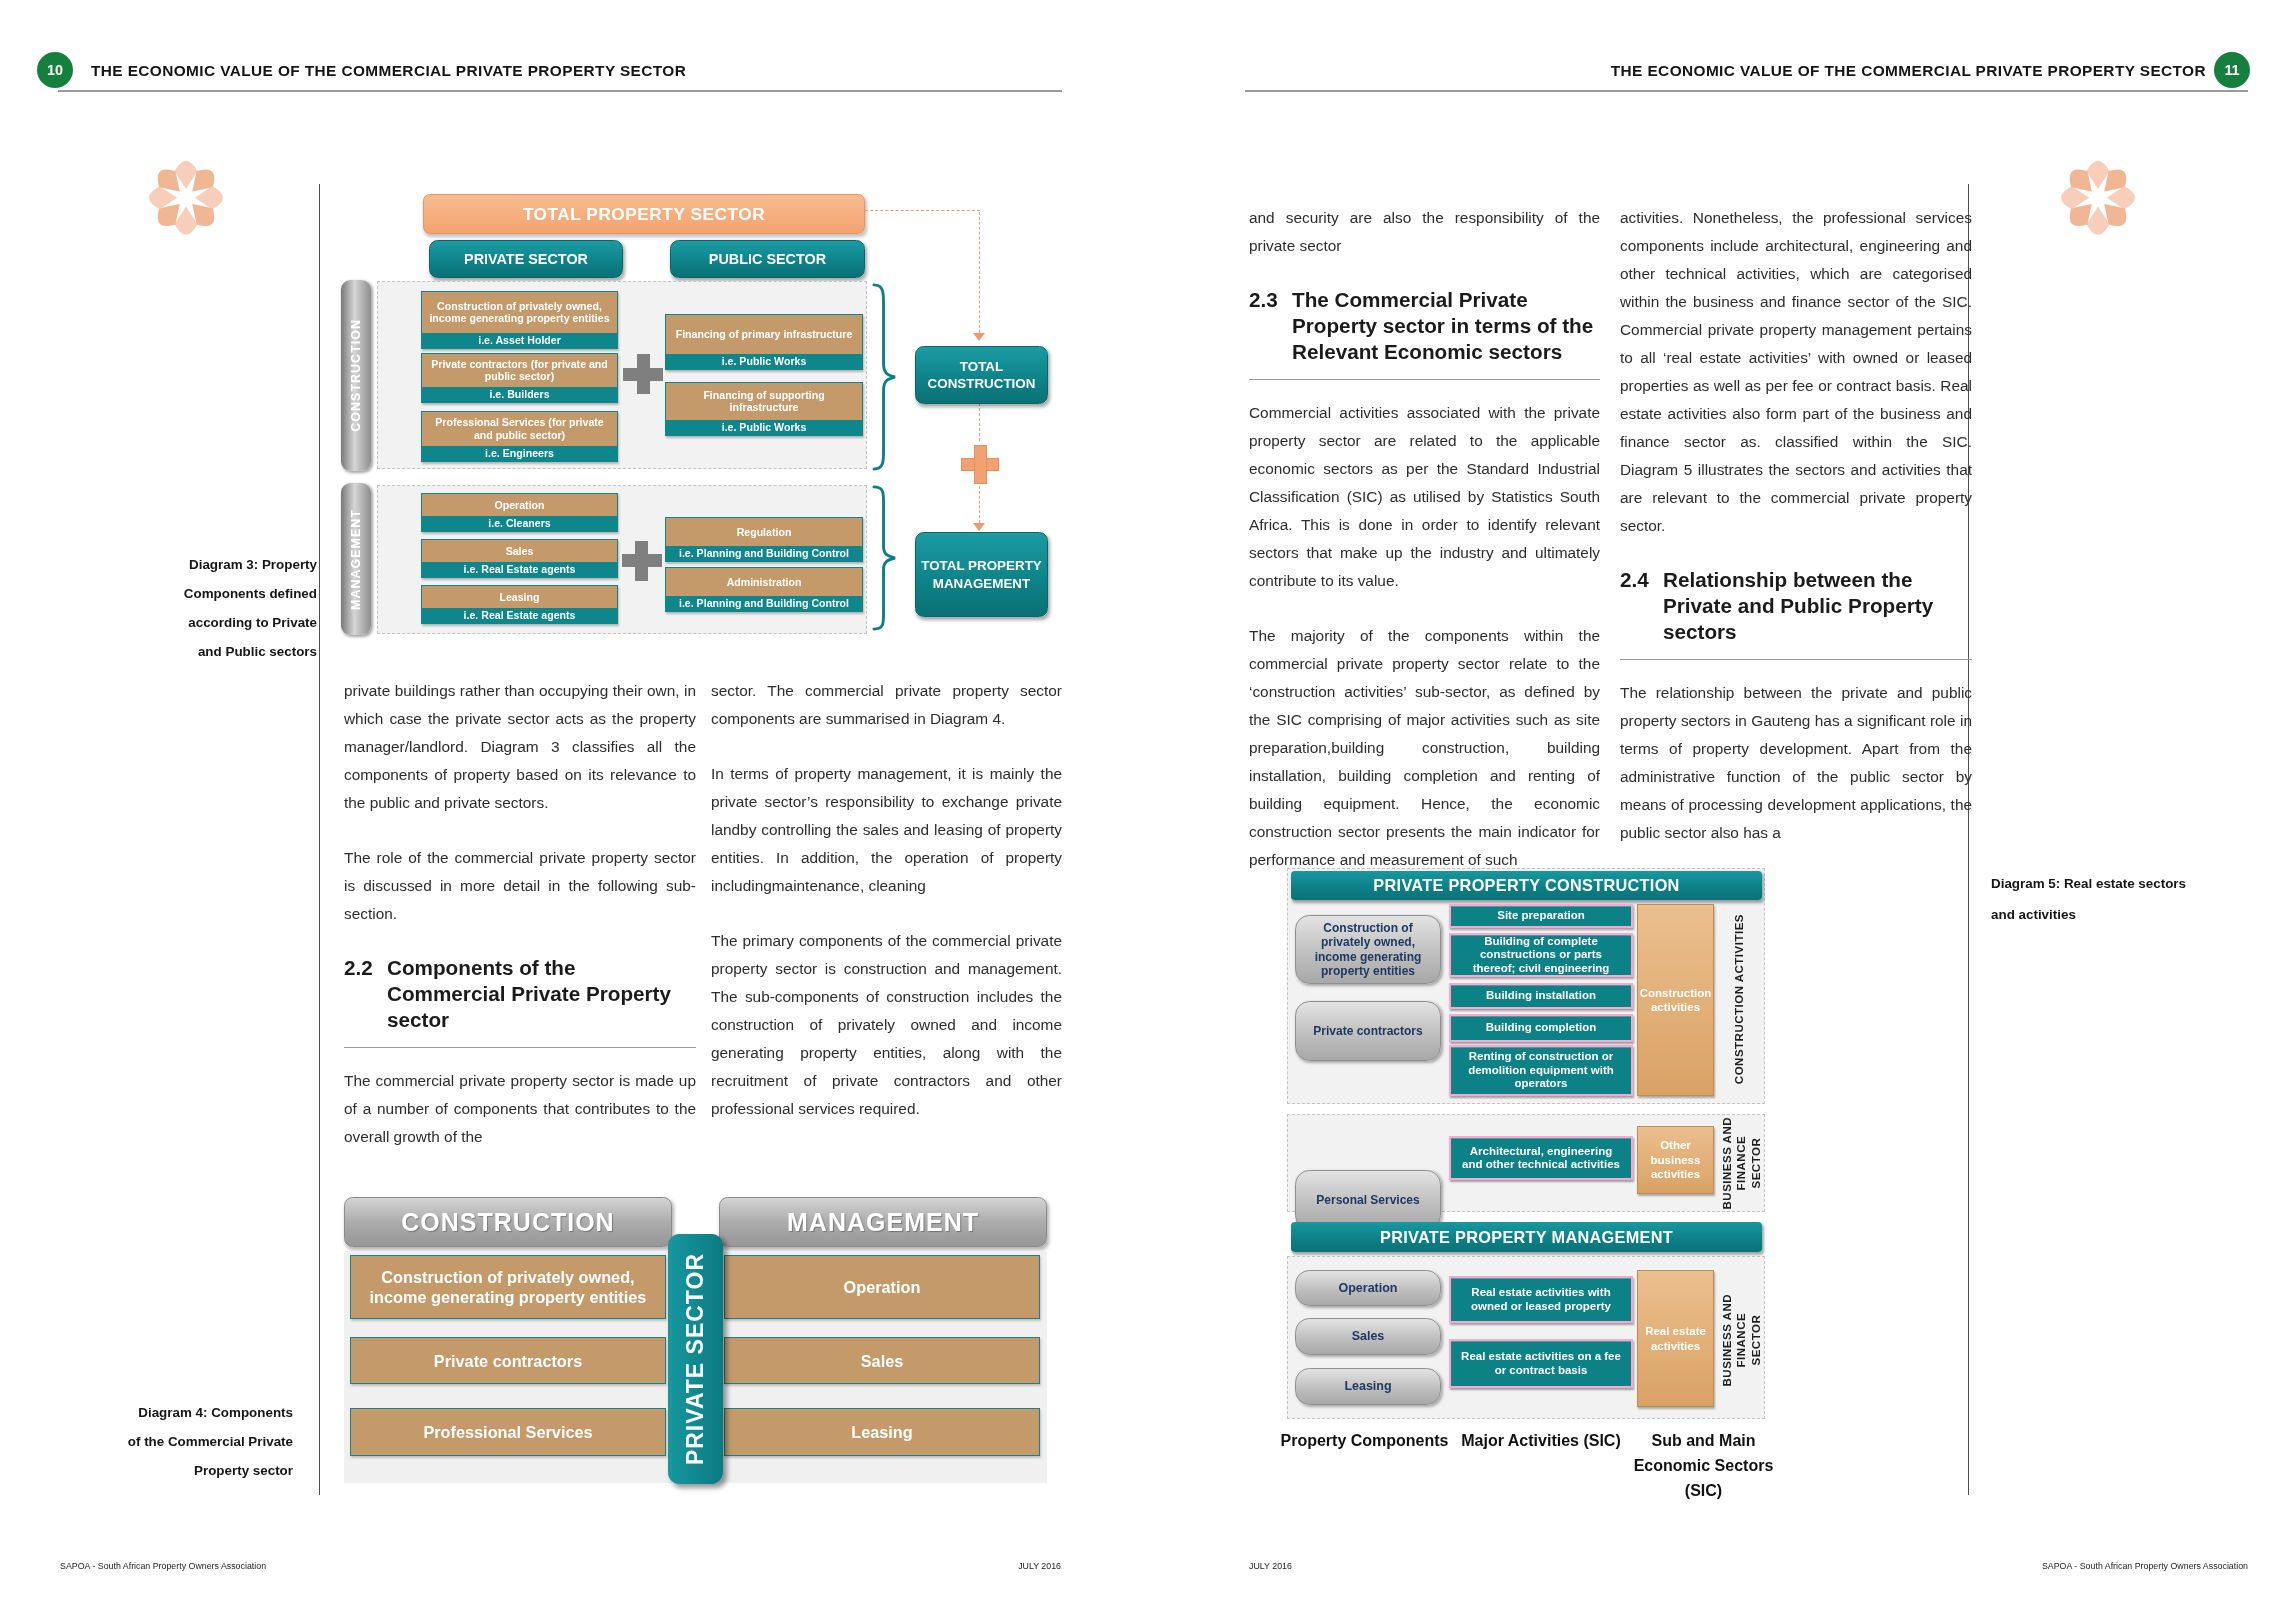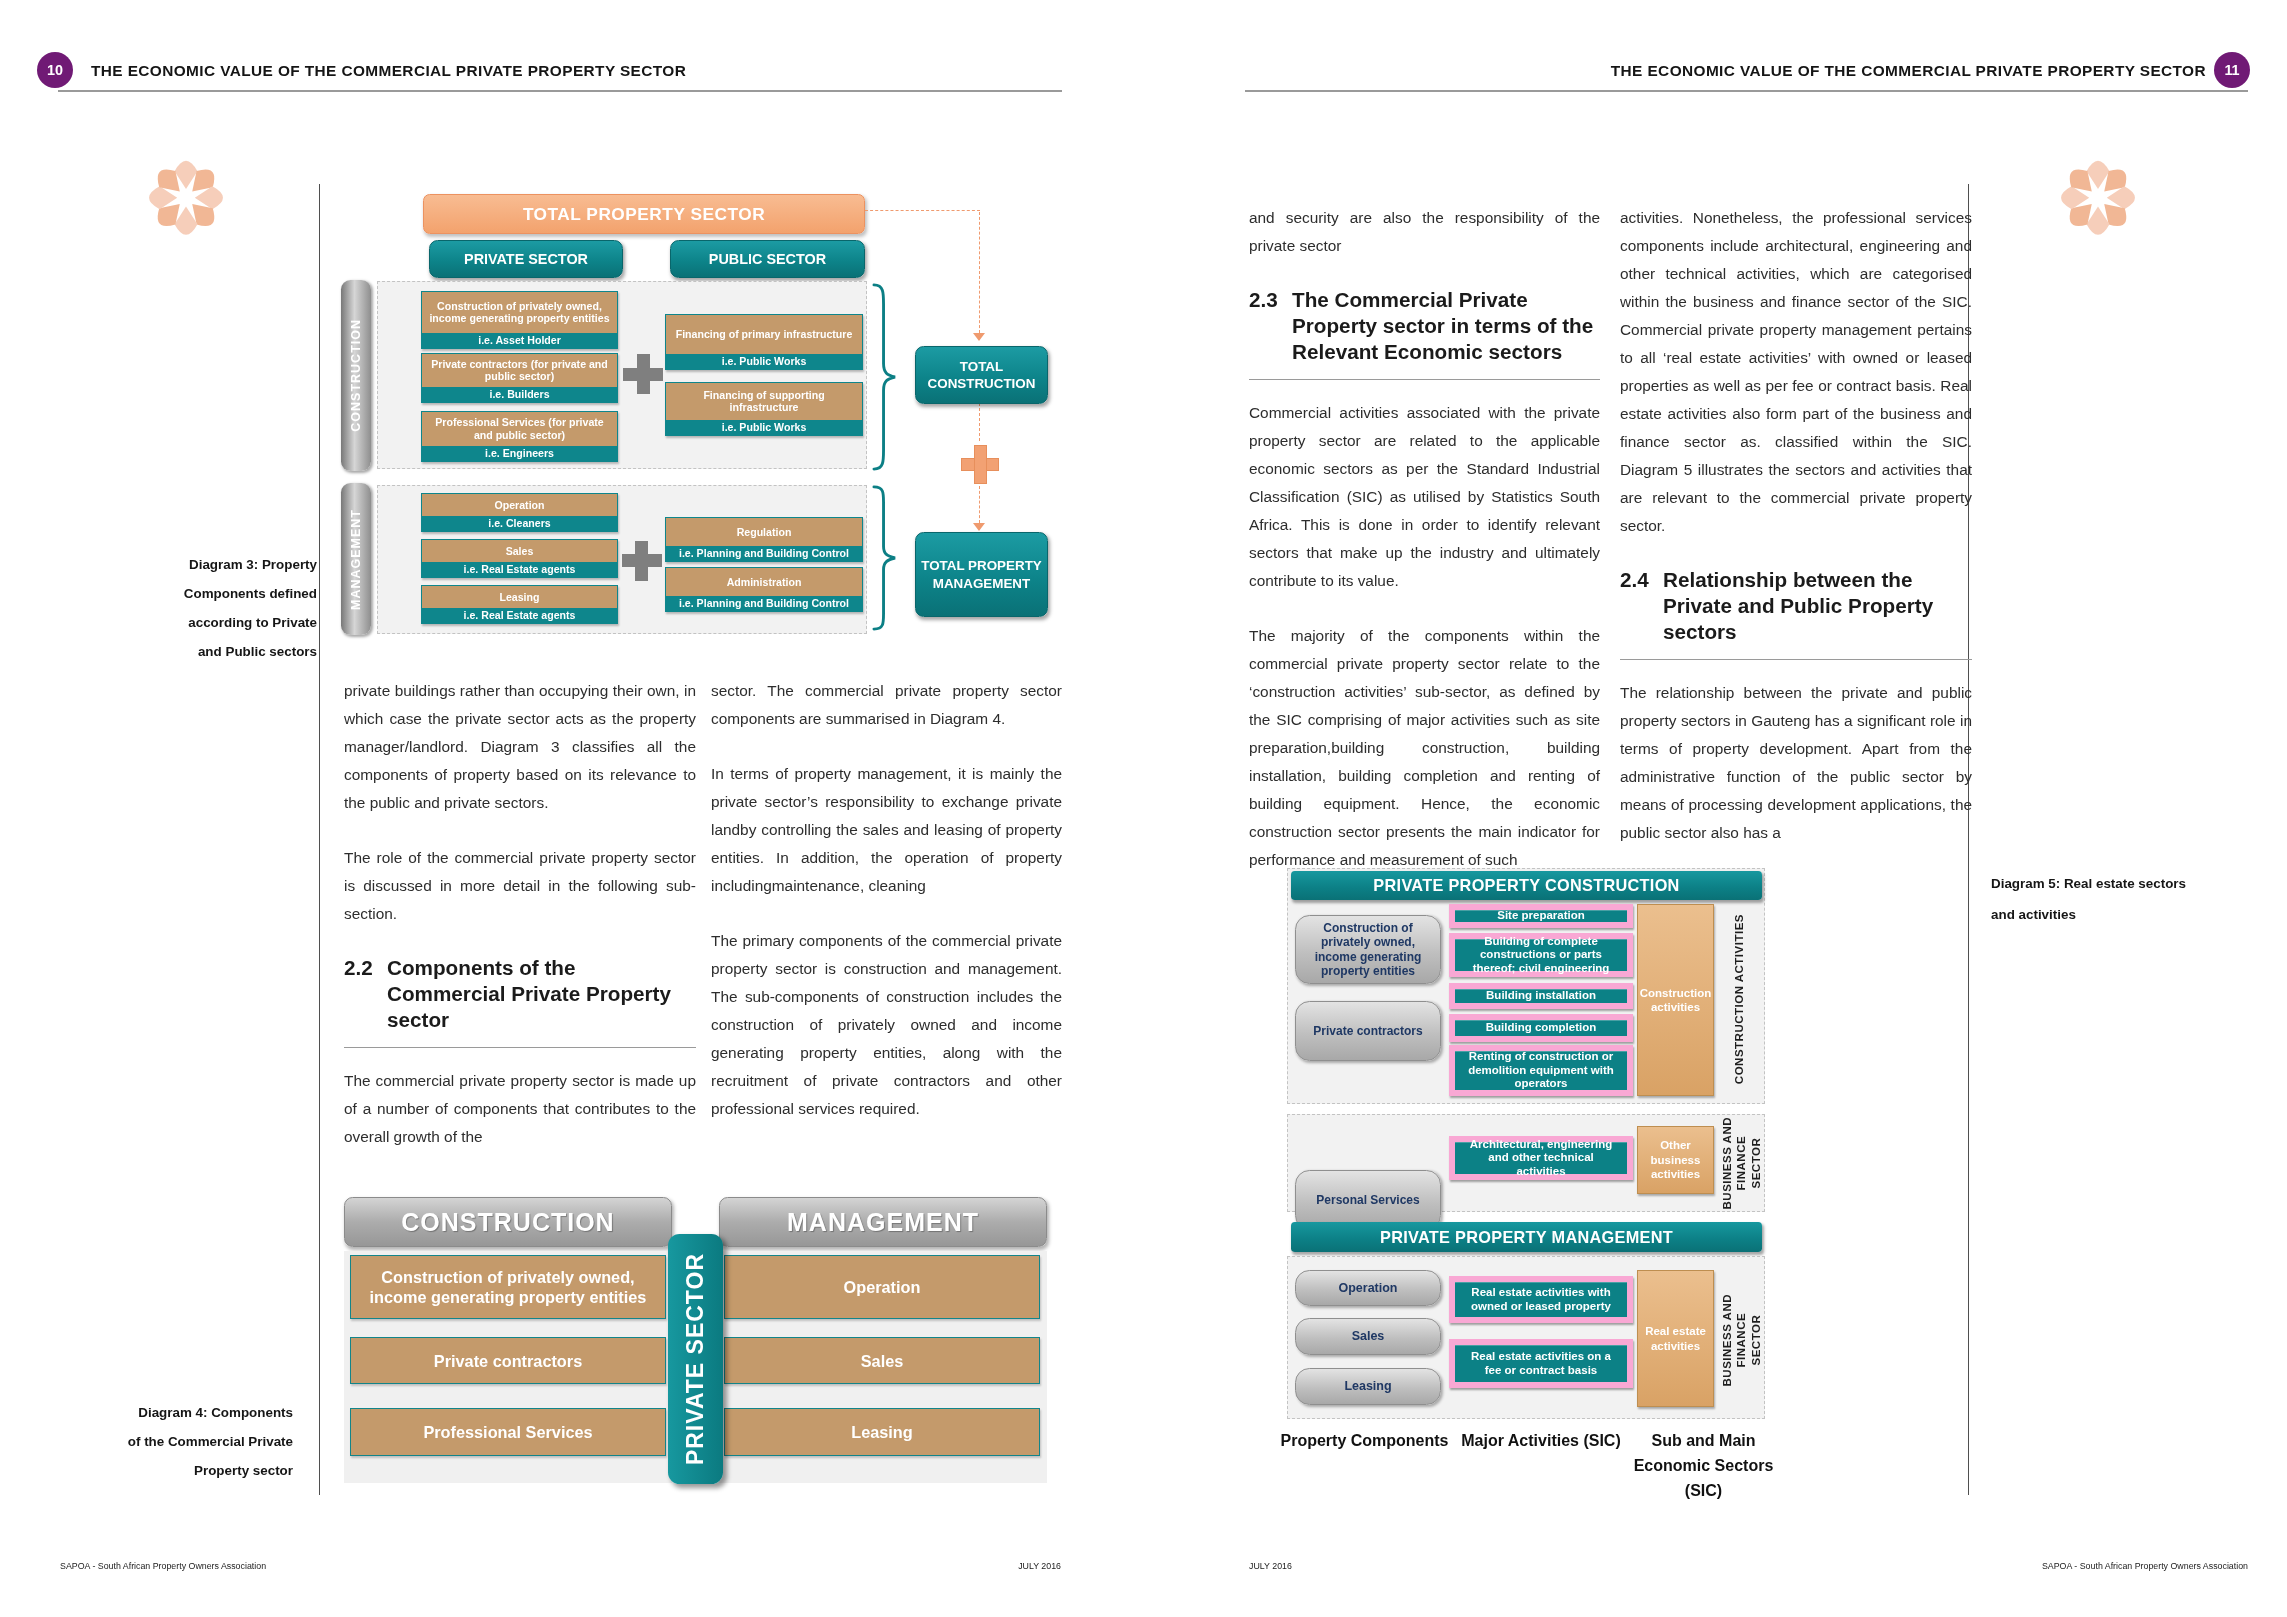--- a/index.html
+++ b/index.html
@@ -1,19 +1,19 @@
 <!DOCTYPE html>
 <html><head>
 <meta charset="utf-8">
 <style>
   html,body{margin:0;padding:0;background:#fff;}
   body{width:2287px;height:1618px;position:relative;font-family:"Liberation Sans",sans-serif;color:#2b2b2b;}
   .abs{position:absolute;}
   
-  .pagenum-circle{width:36px;height:36px;border-radius:50%;background:#701a75;color:#fff;font-weight:bold;font-size:14.4px;display:flex;align-items:center;justify-content:center;}
+  .pagenum-circle{width:36px;height:36px;border-radius:50%;background:#15803d;color:#fff;font-weight:bold;font-size:14.4px;display:flex;align-items:center;justify-content:center;}
   .page-title{font-weight:bold;font-size:15.4px;letter-spacing:0.4px;color:#151515;white-space:nowrap;}
   .hrule{background:#9a9a9a;height:1.9px;}
   .vrule{background:#4f4f4f;width:1px;}
   .footer-text{font-size:9.6px;color:#1c1c1c;font-family:"Liberation Sans",sans-serif;transform:scaleX(.92);transform-origin:left;}
   .footer-text.r{transform-origin:right;}
   
   .caption{font-weight:bold;font-size:13.4px;color:#161616;line-height:29px;}
   .cap-r{text-align:right;}
   
   .body-col{font-size:15.4px;line-height:28px;text-align:justify;color:#2d2d2d;}
@@ -34,21 +34,21 @@
   .dash-h{border-top:1.9px dashed #EF9A6E;}
   .dash-v{border-left:1.9px dashed #EF9A6E;}
   .arrow-down{width:0;height:0;border-left:6.7px solid transparent;border-right:6.7px solid transparent;border-top:8.6px solid #EF9A6E;}
   
   .d4-head{background:linear-gradient(180deg,#D4D4D4,#ACACAC 50%,#979797);border:1.9px solid #8B8B8B;border-radius:8.6px;color:#fff;font-weight:bold;font-size:25px;letter-spacing:1px;display:flex;align-items:center;justify-content:center;text-shadow:1px 1px 1px rgba(0,0,0,.3);box-shadow:1.9px 2.9px 3.8px rgba(0,0,0,.3);box-sizing:border-box;}
   .d4-row{background:#C49A6B;border:1.9px solid #12858A;color:#fff;font-weight:bold;font-size:16.3px;line-height:20px;display:flex;align-items:center;justify-content:center;text-align:center;box-shadow:1px 1.9px 1.9px rgba(0,0,0,.2);box-sizing:border-box;padding:1.9px 9.6px;}
   .d4-vteal{background:linear-gradient(90deg,#17989F,#0B7A80);border-radius:11.5px;box-shadow:3.8px 3.8px 4.8px rgba(0,0,0,.4);display:flex;align-items:center;justify-content:center;}
   
   .teal-bar{background:linear-gradient(180deg,#17989F,#0C7F85 60%,#0A7176);border-radius:3.8px;color:#fff;font-weight:bold;font-size:16.3px;letter-spacing:0.3px;display:flex;align-items:center;justify-content:center;box-shadow:1.9px 2.9px 2.9px rgba(0,0,0,.35);}
   .gray-round{background:linear-gradient(180deg,#E3E3E3,#BFBFBF 55%,#A8A8A8);border:1px solid #8F8F8F;border-radius:14.4px;color:#1F3864;font-weight:bold;font-size:12px;line-height:14.4px;display:flex;align-items:center;justify-content:center;text-align:center;box-shadow:1.9px 1.9px 2.9px rgba(0,0,0,.3);padding:1.9px 9.6px;box-sizing:border-box;}
-  .teal-sq{background:#0C8186;border:6px solid #f9a8d4;color:#fff;font-weight:bold;font-size:11.5px;line-height:13.4px;display:flex;align-items:center;justify-content:center;text-align:center;box-shadow:1.4px 1.9px 1.9px rgba(0,0,0,.35),inset 0 1px 0 rgba(255,255,255,.25);padding:1.9px 7.7px;box-sizing:border-box;}
+  .teal-sq{background:#0C8186;border:2px solid #f9a8d4;color:#fff;font-weight:bold;font-size:11.5px;line-height:13.4px;display:flex;align-items:center;justify-content:center;text-align:center;box-shadow:1.4px 1.9px 1.9px rgba(0,0,0,.35),inset 0 1px 0 rgba(255,255,255,.25);padding:1.9px 7.7px;box-sizing:border-box;}
   .tan-sq{background:linear-gradient(180deg,#EBBF8E,#D9A265);border:1px solid #BE8E50;color:#fff;font-weight:bold;font-size:11.5px;line-height:14.4px;display:flex;align-items:center;justify-content:center;text-align:center;box-shadow:1.4px 1.9px 1.9px rgba(0,0,0,.3);padding:1.9px 5.8px;box-sizing:border-box;}
   .vlabel{display:flex;align-items:center;justify-content:center;}
   .vlabel span{writing-mode:vertical-rl;transform:rotate(180deg);font-weight:bold;color:#1e1e1e;font-size:11.5px;line-height:14.4px;letter-spacing:0.5px;text-align:center;white-space:pre-line;}
   .bot-label{font-weight:bold;font-size:16px;color:#111;text-align:center;line-height:25px;white-space:pre-line;}
 </style>
 </head>
 <body>
 
 <div class="abs pagenum-circle" style="left:37px;top:52px;">10</div>
 <div class="abs page-title" style="left:91px;top:62px;">THE ECONOMIC VALUE OF THE COMMERCIAL PRIVATE PROPERTY SECTOR</div>

